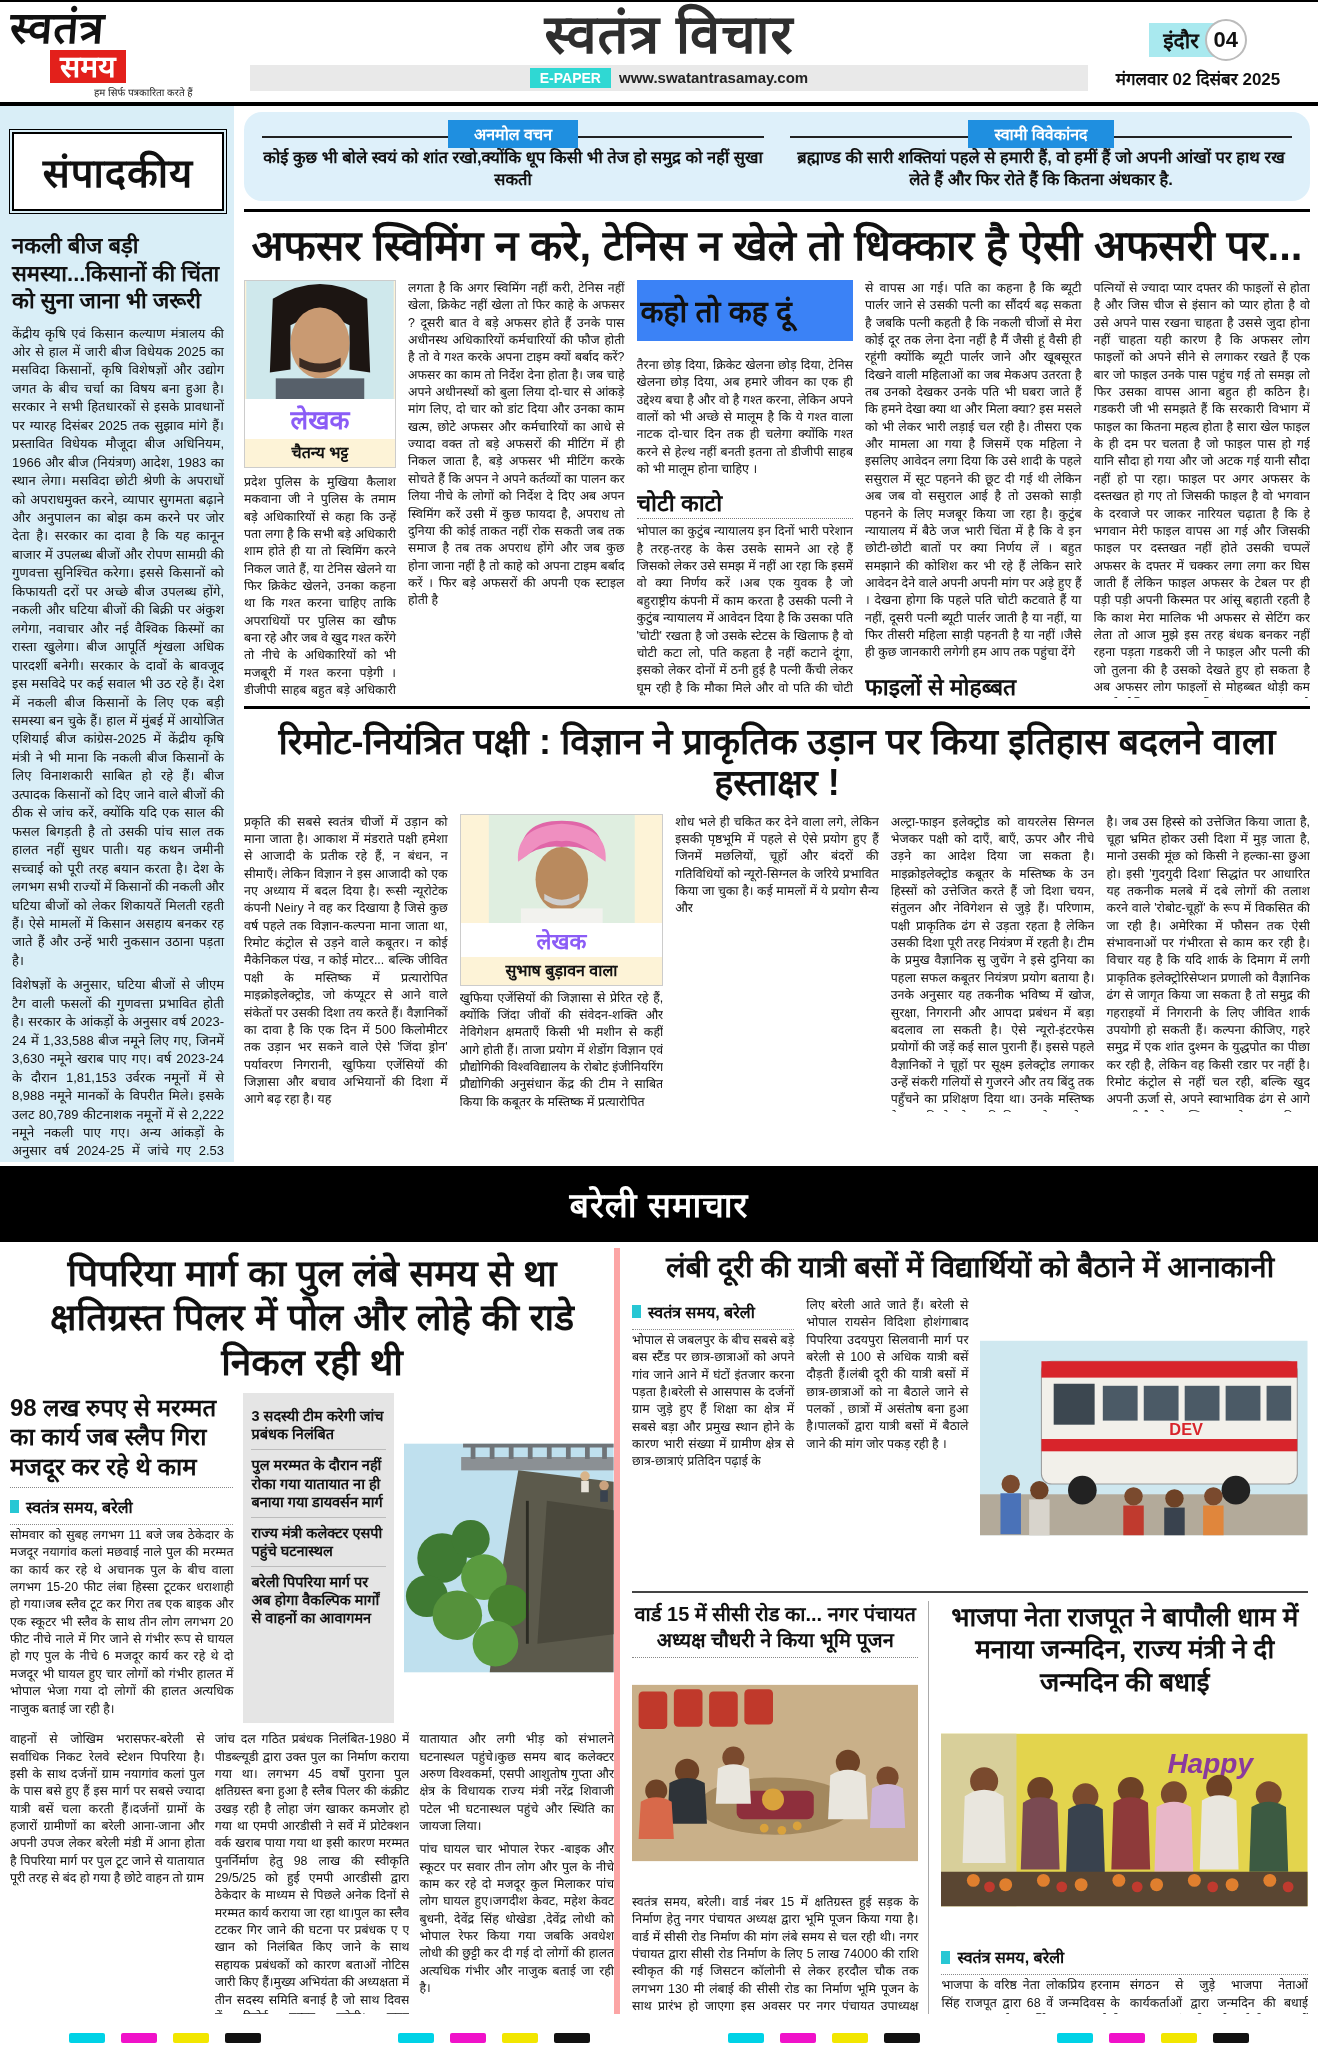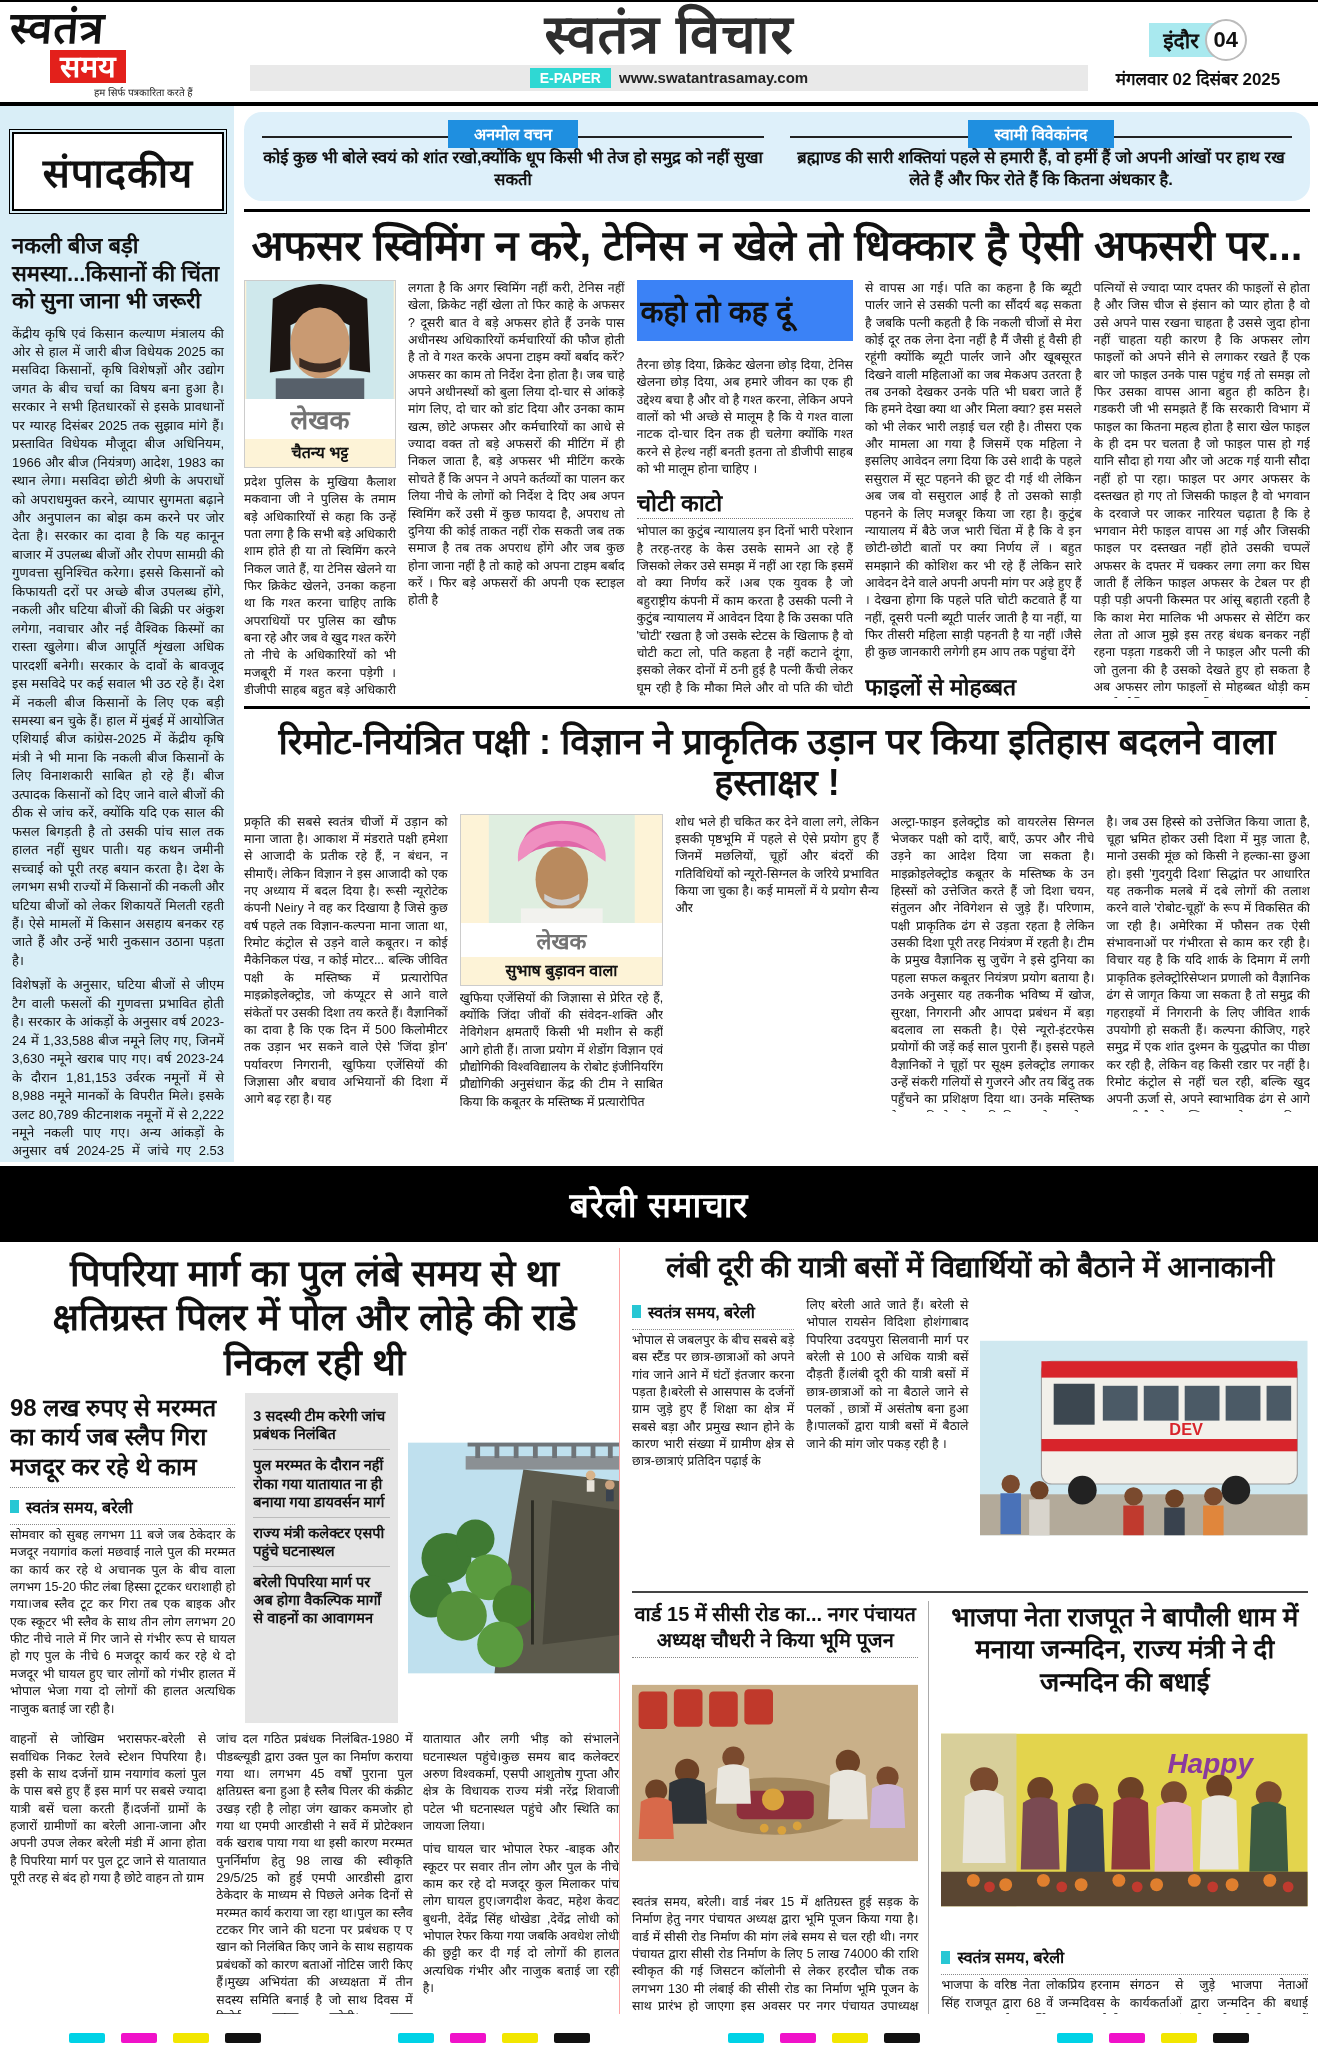--- a/index.html
+++ b/index.html
@@ -45,39 +45,39 @@
   .quote-rule{ border-bottom:2px solid #222; margin-top:-14px; margin-bottom:8px; }
   .quote-text{ font-size:16.5px; font-weight:900; line-height:1.35; color:#101010; }
 
   .art-rule{ border-bottom:3px solid #000; margin:8px 0 4px 0; }
 
   
   .officer-headline{ font-size:42px; font-weight:900; text-align:center; line-height:1.15; padding:6px 0 10px 0; }
   .officer-cols{ display:flex; gap:12px; height:418px; overflow:hidden; }
   .col-author{ width:152px; flex:none; }
   .author-card{ border:1px solid #ccc; background:#fdf3d7; text-align:center; }
-  .author-label{ color:#737373; font-size:26px; font-weight:900; padding:2px 0; background:#fff; }
+  .author-label{ color:#8b5cf6; font-size:26px; font-weight:900; padding:2px 0; background:#fff; }
   .author-name{ font-size:16px; font-weight:900; padding:2px 0 4px 0; }
   .news-text{ font-size:12.4px; line-height:1.40; text-align:justify; }
   .ncol{ flex:1; overflow:hidden; }
   .kicker-box{ background:#3b82f6; text-align:left; font-size:30px; font-weight:900; padding:10px 4px; margin-bottom:16px; }
   .subhead{ font-size:23px; font-weight:900; margin:8px 0 4px 0; border-bottom:1px dotted #777; }
 
   
   .sci-headline{ font-size:36px; font-weight:900; text-align:center; line-height:1.15; padding:8px 0 10px 0; }
   .sci-cols{ display:flex; gap:12px; height:298px; overflow:hidden; }
   .portrait{ width:100%; height:118px; display:block; }
 
   
   .banner{ background:#000; color:#fff; height:76px; display:flex; align-items:center; justify-content:center; margin-top:4px; }
   .banner-title{ font-size:34px; font-weight:900; letter-spacing:1px; }
 
   
   .bottom{ display:flex; height:772px; padding:6px 10px 0 10px; gap:12px; }
-  .bridge-art{ width:47%; border-right:1px solid #fca5a5; padding-right:0; overflow:hidden; }
+  .bridge-art{ width:47%; border-right:6px solid #fca5a5; padding-right:0; overflow:hidden; }
   .bridge-headline{ font-size:37px; font-weight:900; text-align:center; line-height:1.2; padding:4px 0 8px 0; }
   .bridge-row1{ display:flex; gap:10px; height:330px; overflow:hidden; }
   .bridge-colA{ width:37%; }
   .bridge-sub{ font-size:24px; font-weight:900; line-height:1.22; border-bottom:1px dotted #888; padding-bottom:6px; }
   .byline{ display:flex; align-items:center; gap:7px; font-weight:900; font-size:16px; margin:8px 0 2px 0; border-bottom:1px dotted #888; padding-bottom:6px;}
   .byline .sq{ width:9px; height:13px; background:#27c7d4; flex:none; }
   .bullets{ width:25%; background:#e5e5e5; padding:8px 8px; font-size:14.5px; font-weight:900; line-height:1.25; }
   .bullets div{ border-bottom:1px solid #bbb; padding:6px 0; }
   .bullets div:last-child{ border-bottom:none; }
   .bridge-photo{ flex:1; }

